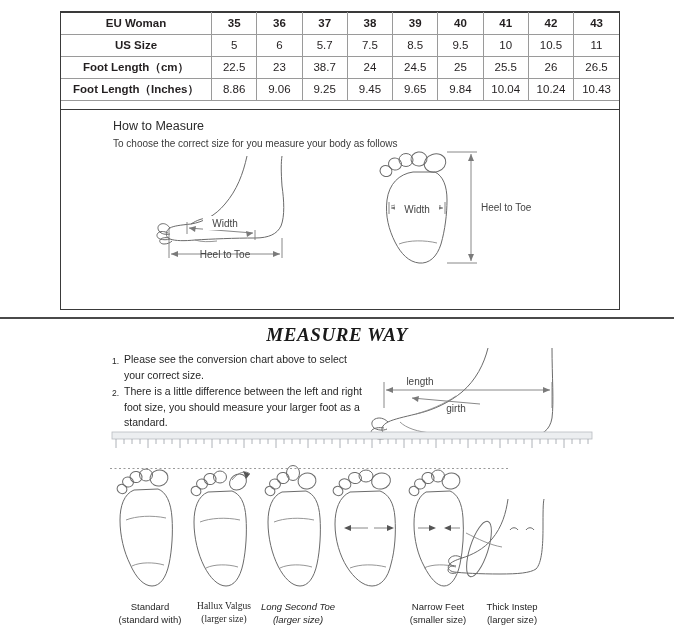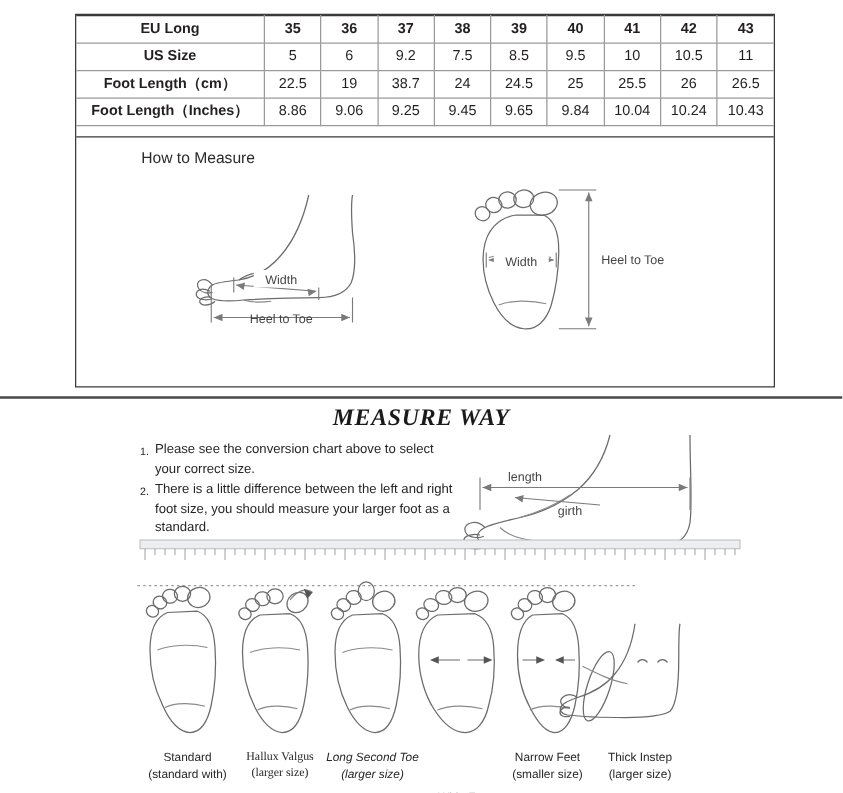--- a/index.html
+++ b/index.html
@@ -156,49 +156,49 @@
 </style>
 </head>
 <body>
 
 <div id="top-panel">
 
   <table class="size-table">
     <tbody>
 
       <tr class="row-eu">
-        <td class="row-label">EU Long</td>
+        <td class="row-label">EU Woman</td>
         <td class="val-eu">35</td>
         <td class="val-eu">36</td>
         <td class="val-eu">37</td>
         <td class="val-eu">38</td>
         <td class="val-eu">39</td>
         <td class="val-eu">40</td>
         <td class="val-eu">41</td>
         <td class="val-eu">42</td>
         <td class="val-eu last-col">43</td>
       </tr>
 
       <tr>
         <td class="row-label">US Size</td>
         <td>5</td>
         <td>6</td>
-        <td>9.2</td>
+        <td>5.7</td>
         <td>7.5</td>
         <td>8.5</td>
         <td>9.5</td>
         <td>10</td>
         <td>10.5</td>
         <td class="last-col">11</td>
       </tr>
 
       <tr>
         <td class="row-label">Foot Length（cm）</td>
         <td>22.5</td>
-        <td>19</td>
+        <td>23</td>
         <td>38.7</td>
         <td>24</td>
         <td>24.5</td>
         <td>25</td>
         <td>25.5</td>
         <td>26</td>
         <td class="last-col">26.5</td>
       </tr>
 
       <tr>
@@ -211,20 +211,21 @@
         <td>9.84</td>
         <td>10.04</td>
         <td>10.24</td>
         <td class="last-col">10.43</td>
       </tr>
     </tbody>
   </table>
 
   <div id="howto">
     <div id="howto-title">How to Measure</div>
+    <div id="howto-sub">To choose the correct size for you measure your body as follows</div>
 
     <div class="diagram" style="left:90px; top:44px;">
       <svg width="200" height="120" viewBox="0 0 200 120">
         <path class="ln" d="M96,2 C92,20 86,36 74,50 C64,62 52,68 40,70 C30,71 22,72 19,74
                              C14,77 14,83 19,85 C24,87 34,87 44,86
                              C60,85 84,84 104,84 C118,84 126,80 130,72
                              C134,62 133,46 131,32 C130,18 130,8 131,2"></path>
         <path class="ln" d="M19,74 C16,70 13,69 10,70 C7,71 6,74 8,77 C10,80 15,81 19,80"></path>
         <path class="ln" d="M17,79 C13,77 9,77 7,79 C5,81 6,84 9,85 C12,86 16,86 19,85"></path>
         <path class="ln" d="M18,84 C14,83 10,84 9,86 C8,88 10,90 13,90 C16,90 19,89 21,87"></path>

